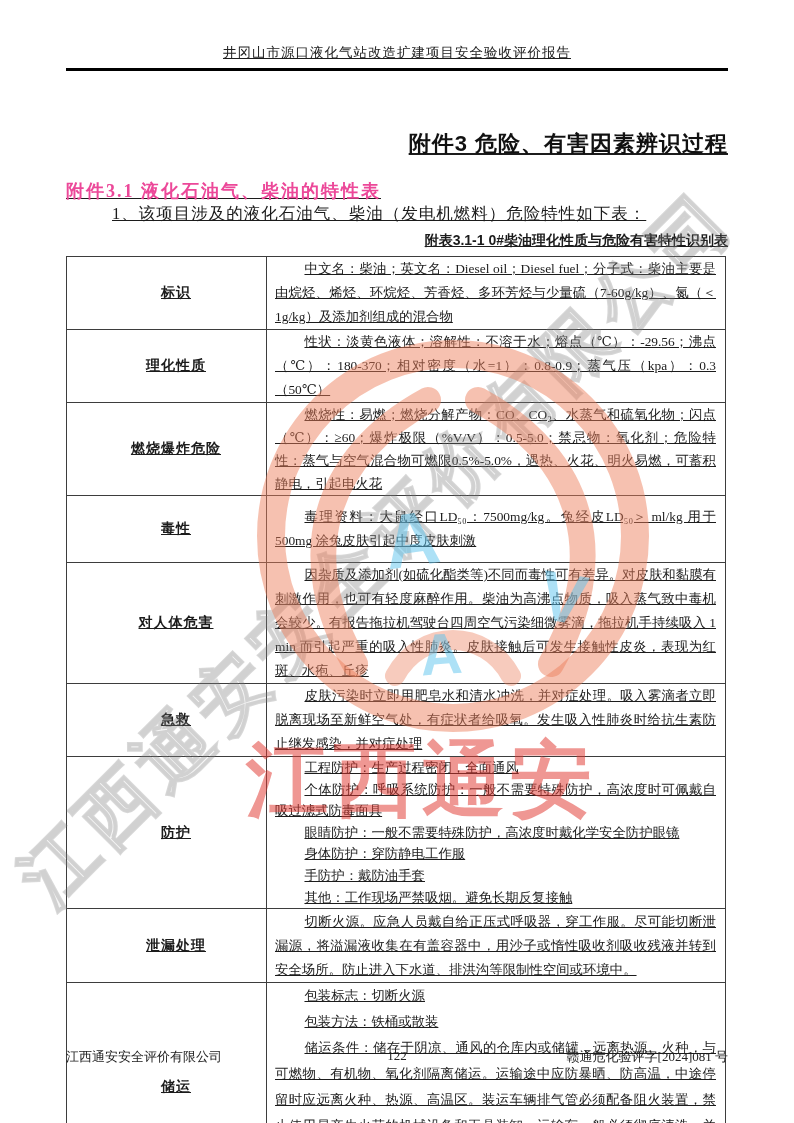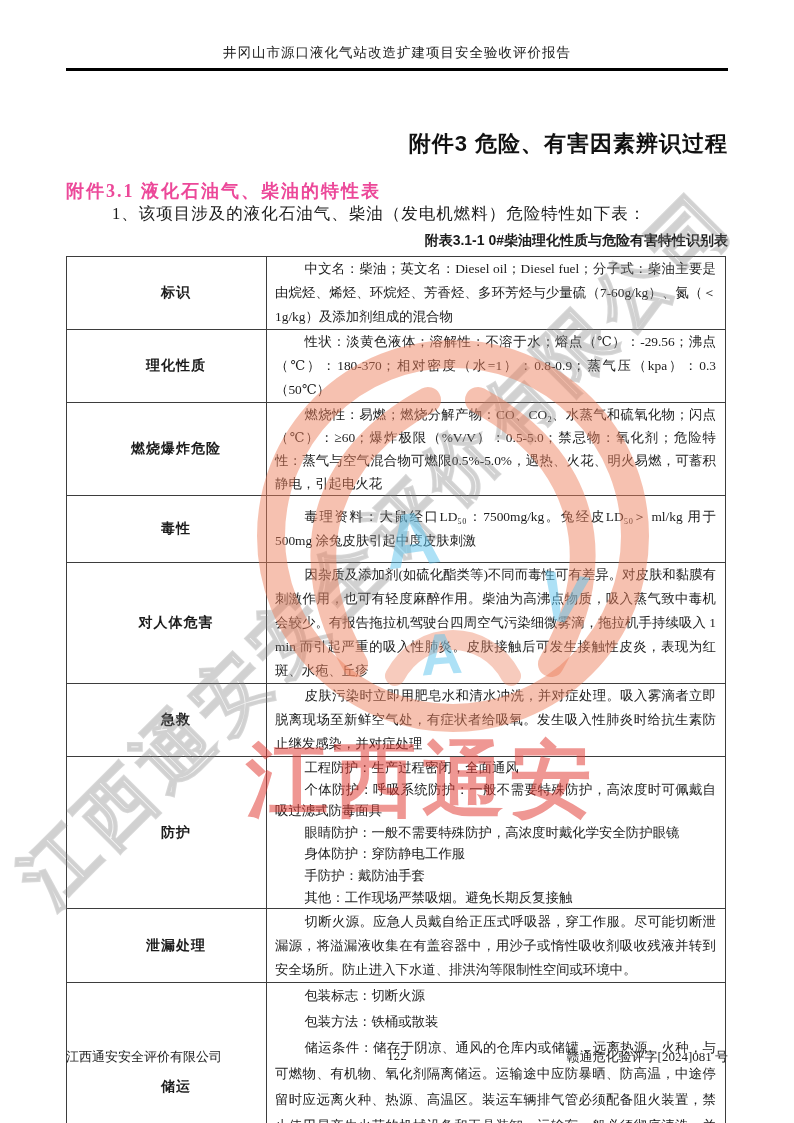--- a/index.html
+++ b/index.html
@@ -4,20 +4,21 @@
 <style>
   html,body{margin:0;padding:0;background:#888;}
   .page{
     position:relative;
     width:794px;height:1123px;
     background:#ffffff;
     margin:0 auto;
     overflow:hidden;
     font-family:"Liberation Serif","DejaVu Serif",serif;
     color:#1c1c1c;
+    text-decoration:underline;
   }
   .content{position:relative;z-index:1;padding:0 66px;}
 
   .report-header{
     padding-top:44px;
     text-align:center;
     font-size:13.5px;
     letter-spacing:1px;
     color:#222;
   }

